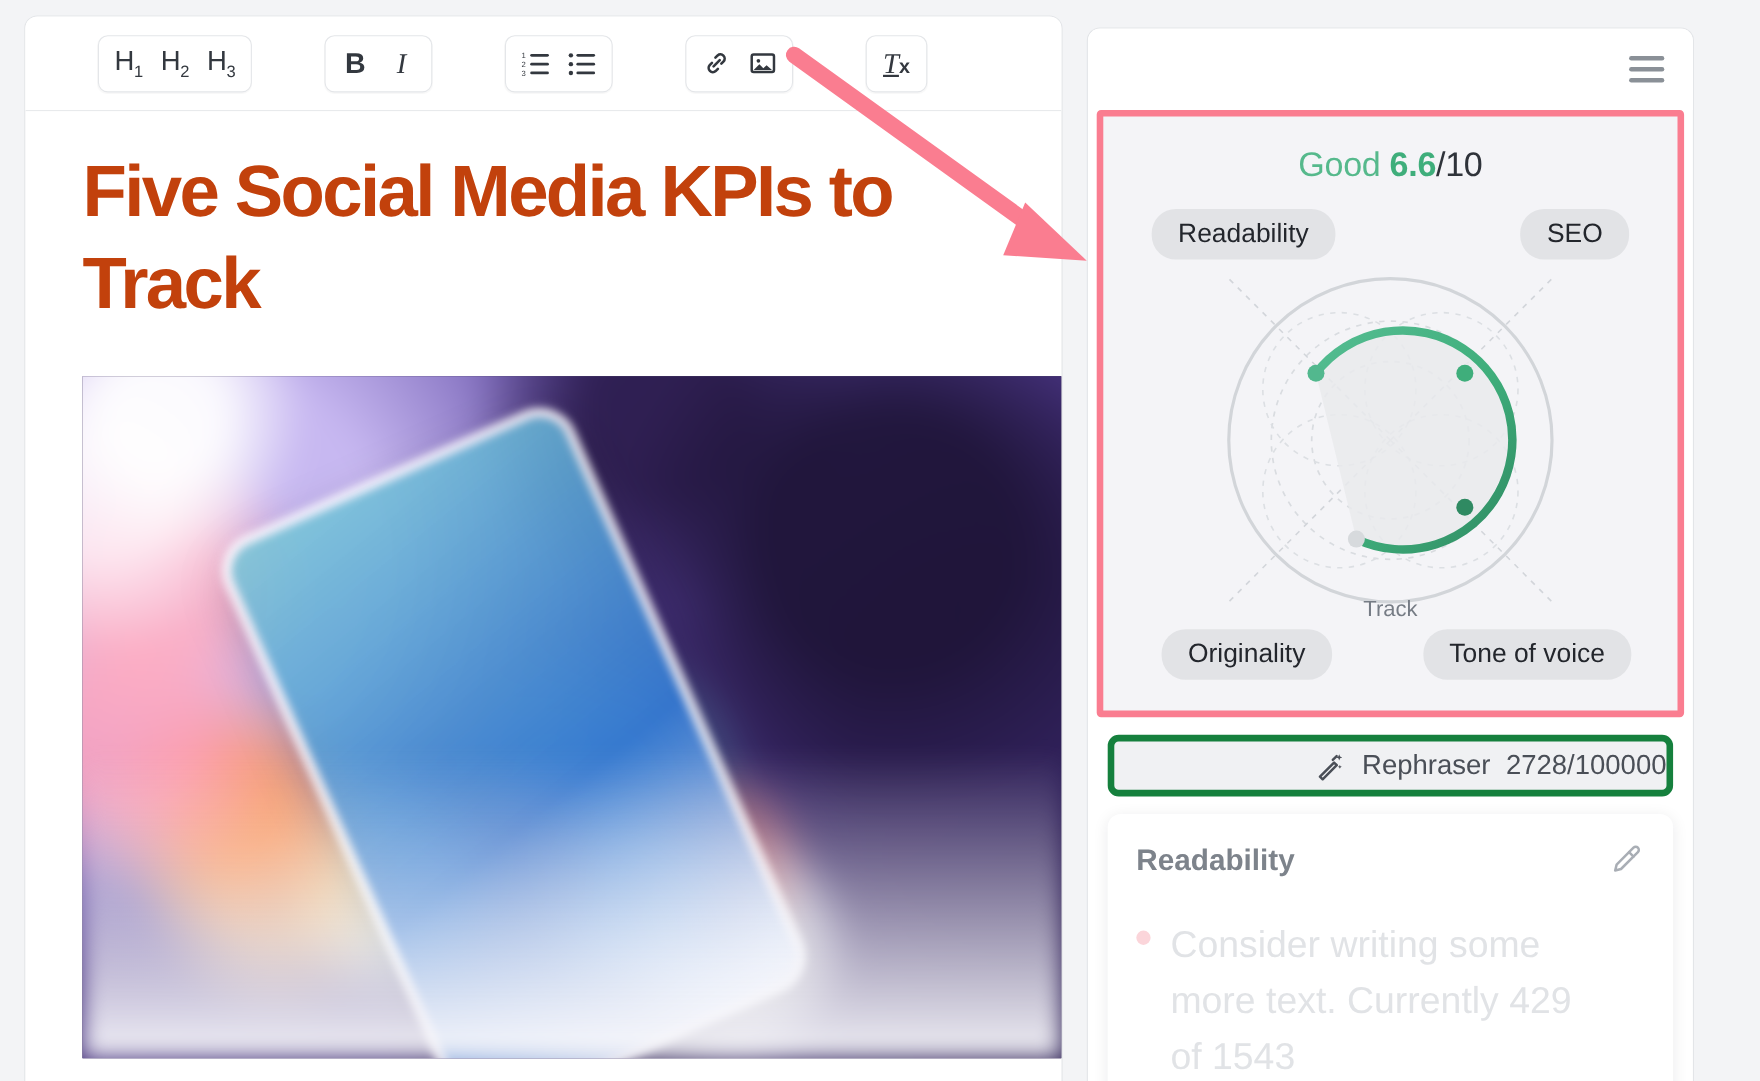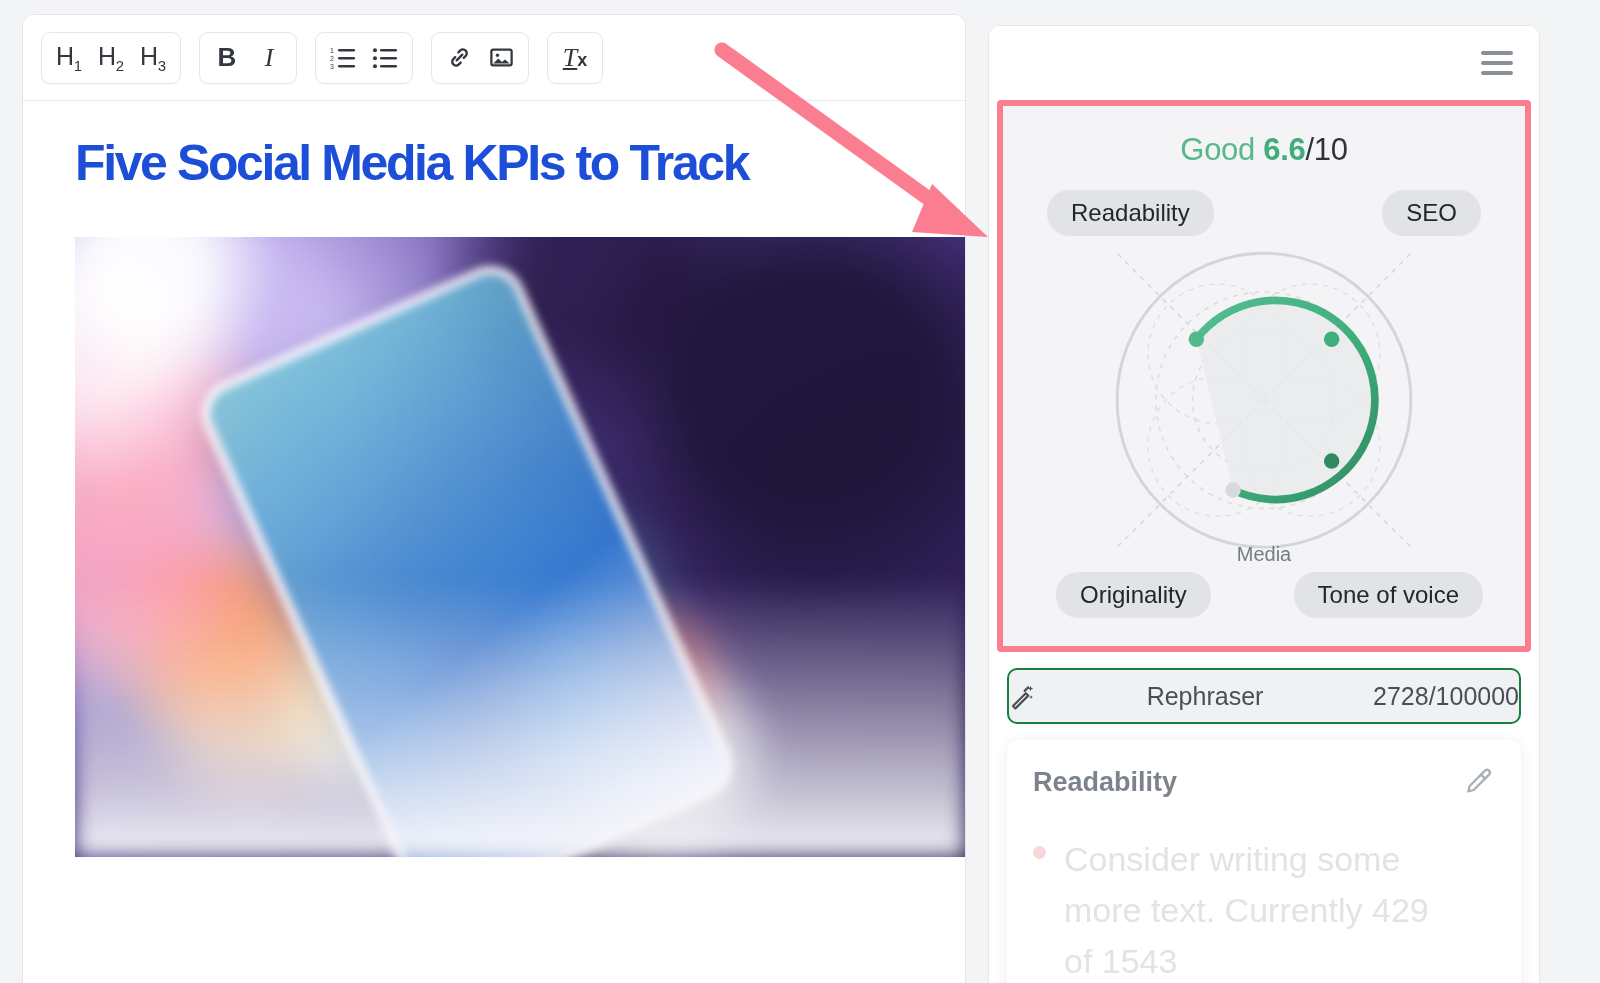--- a/index.html
+++ b/index.html
@@ -28,45 +28,46 @@
     background: #fff;
   }
   .tool-group {
     display: flex; align-items: center;
     border: 1px solid #e4e6e9;
     border-radius: 9px;
     height: 52px;
     padding: 0 6px;
     background: #fff;
     box-shadow: 0 1px 1px rgba(16,24,40,.03);
+    margin-left: 48px;
   }
   .tool-btn {
     min-width: 42px; height: 42px;
     display: flex; align-items: center; justify-content: center;
     border-radius: 7px;
     color: #33383f;
     font-size: 23px;
     cursor: pointer;
     padding: 0 7px;
     user-select: none;
   }
   .hlabel { font-weight: 500; font-size: 25px; letter-spacing: -0.3px; }
   .hlabel sub { font-size: 15px; font-weight: 500; }
   .bold-g { font-weight: 700; font-size: 26px; }
   .ital-g { font-style: italic; font-size: 26px; font-family: "Liberation Serif", serif; }
   .tx-g { font-size: 26px; font-style: italic; font-family: "Liberation Serif", serif; text-align: right; }
   .tx-g b { font-size: 18px; font-style: normal; font-family: "Liberation Sans", sans-serif; }
 
   .doc-body { padding: 30px 52px 0 52px; }
   .doc-title {
-    font-size: 50px;
+    font-size: 66px;
     line-height: 1.28;
     font-weight: 700;
     letter-spacing: -2.4px;
-    color: #1d4ed8;
+    color: #c2410c;
     max-width: 760px;
   }
   .doc-figure {
     margin-top: 42px;
     width: 890px; height: 620px;
     position: relative;
     overflow: hidden;
     background: #2b1d4e;
   }
   
@@ -163,23 +164,23 @@
   .target-label {
     position: absolute; left: 50%; transform: translateX(-50%);
     bottom: 6px; font-size: 20px; color: #767c85;
   }
 
   
   .rephraser {
     margin: 16px 18px 0 18px;
     height: 56px;
     background: #f0f1f3;
-    border: 2px solid #15803d;
+    border: 6px solid #15803d;
     border-radius: 10px;
-    display: flex; align-items: center; justify-content: space-between; gap: 14px;
+    display: flex; align-items: center; justify-content: flex-end; gap: 14px;
     font-size: 25px; color: #4a4f57;
     cursor: pointer;
   }
 
   
   .read-card {
     margin: 16px 18px 0 18px;
     background: #fff;
     border-radius: 12px;
     box-shadow: 0 2px 14px rgba(16,24,40,.08);
@@ -335,21 +336,21 @@
 
           <path d="M200 97 A103 103 0 1 1 238 253 Z" fill="#e9eaec" opacity=".85"></path>
 
           <path d="M238 253 A103 103 0 1 0 200 97" fill="none" stroke="url(#arcGrad)" stroke-width="8" stroke-linecap="round"></path>
 
           <circle cx="200" cy="97" r="8" fill="#52b88e"></circle>
           <circle cx="340" cy="97" r="8" fill="#3fae7b"></circle>
           <circle cx="340" cy="223" r="8" fill="#2f8a62"></circle>
           <circle cx="238" cy="253" r="8" fill="#d7dadd"></circle>
         </svg>
-        <div class="target-label">Media</div>
+        <div class="target-label">Track</div>
       </div>
 
       <div class="pill-row bottom">
         <div class="pill">Originality</div>
         <div class="pill">Tone of voice</div>
       </div>
     </div>
 
     <div class="rephraser">
       <svg width="28" height="28" viewBox="0 0 24 24">

